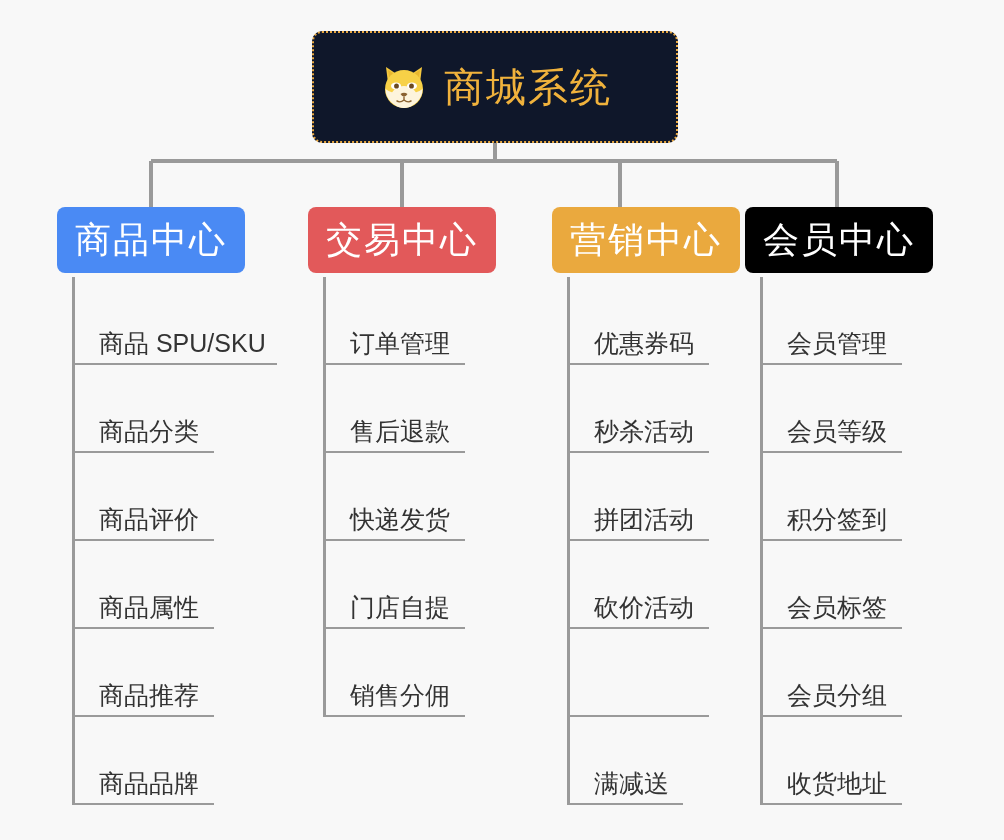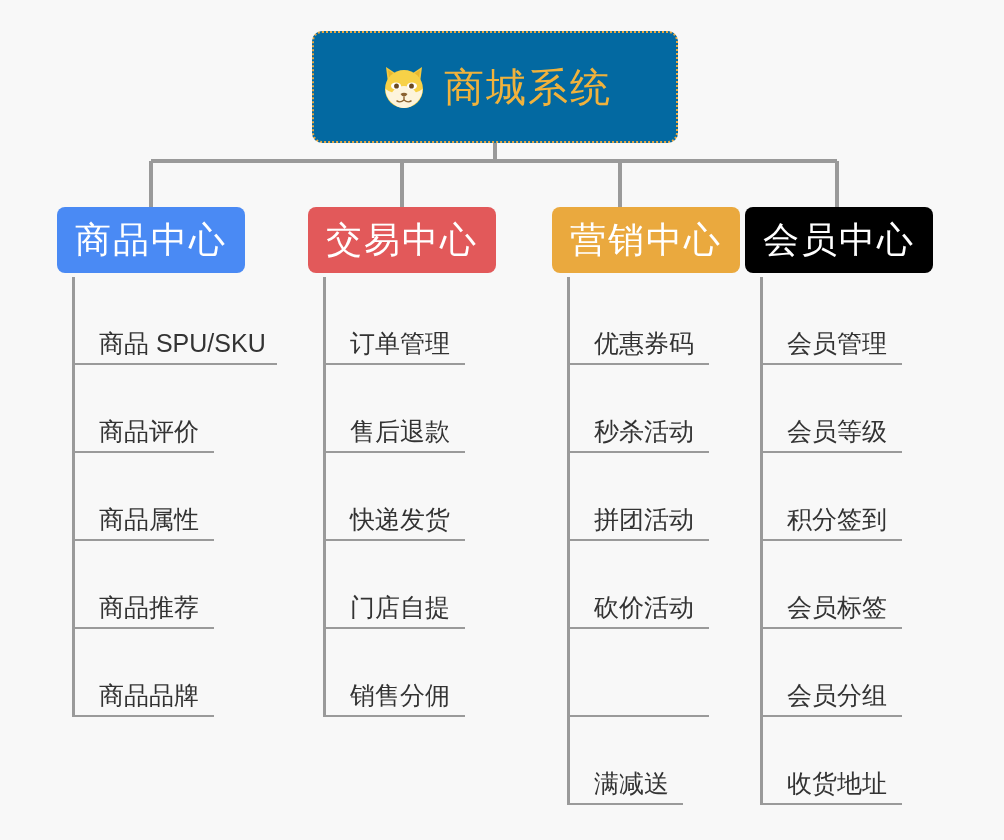--- a/index.html
+++ b/index.html
@@ -23,21 +23,21 @@
   }
 
   
   .root-card {
     position: absolute;
     left: 312px;
     top: 31px;
     width: 366px;
     height: 112px;
     box-sizing: border-box;
-    background: #0369a1;
+    background: #0f172a;
     border: 2px dotted #e9a942;
     border-radius: 10px;
     display: flex;
     align-items: center;
     justify-content: center;
     gap: 14px;
   }
   .root-emoji {
     width: 52px;
     height: 52px;
@@ -178,20 +178,24 @@
       <div class="column col-1">
         <div class="cat-head" style="background: rgb(74, 138, 244);">商品中心</div>
         <div class="items">
           <div class="spine"></div>
           <div class="item len-8">
             <span class="item-rule"></span>
             <span class="item-label">商品 SPU/SKU</span>
           </div>
           <div class="item len-4">
             <span class="item-rule"></span>
+            <span class="item-label">商品分类</span>
+          </div>
+          <div class="item len-4">
+            <span class="item-rule"></span>
             <span class="item-label">商品评价</span>
           </div>
           <div class="item len-4">
             <span class="item-rule"></span>
             <span class="item-label">商品属性</span>
           </div>
           <div class="item len-4">
             <span class="item-rule"></span>
             <span class="item-label">商品推荐</span>
           </div>

